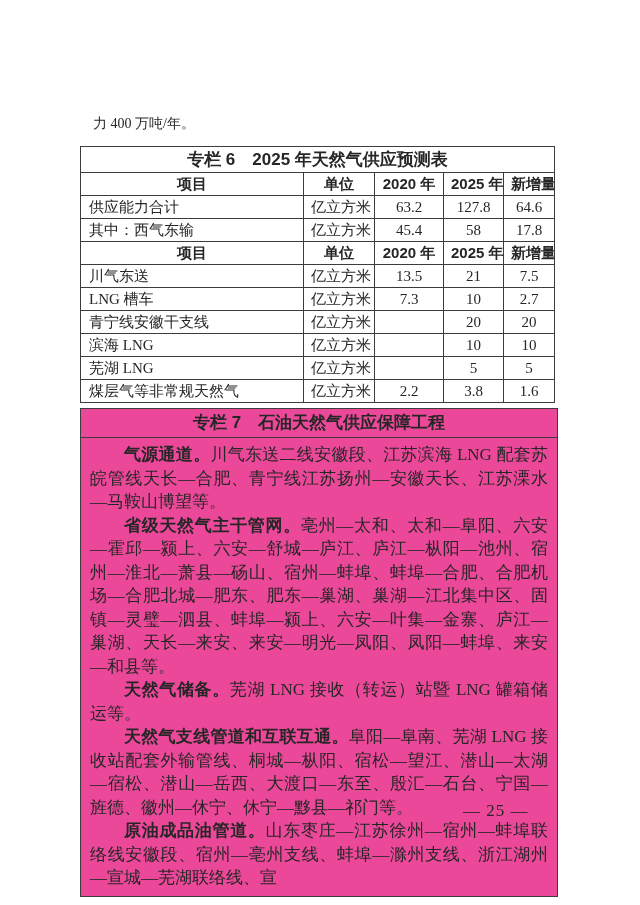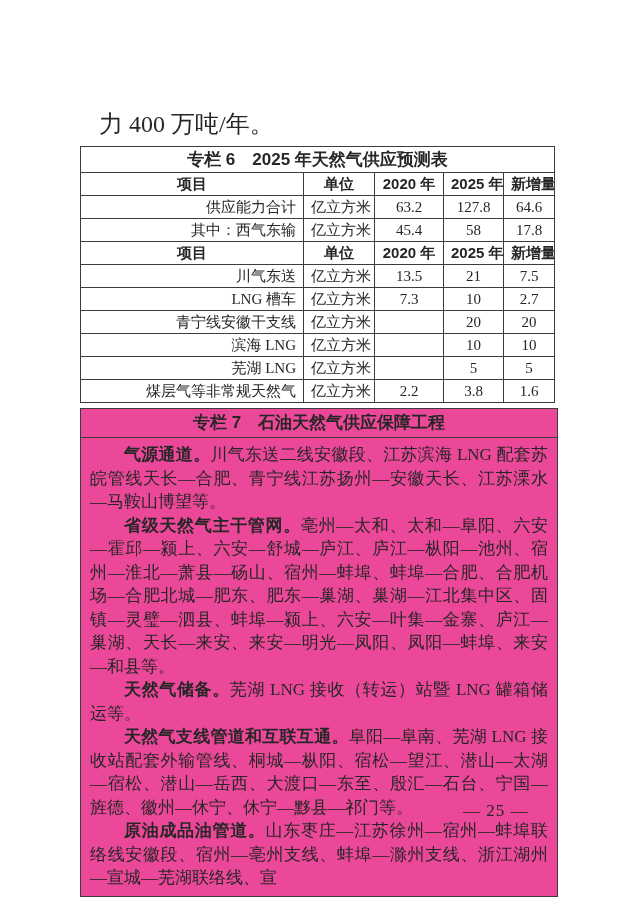--- a/index.html
+++ b/index.html
@@ -7,22 +7,22 @@
     width:640px;height:905px;
     background:#ffffff;
     font-family:"Liberation Serif","DejaVu Serif",serif;
     color:#262626;
     position:relative;
     overflow:hidden;
   }
   .page{position:absolute;inset:0;}
 
   .cont-text{
-    position:absolute;left:99px;top:112px;
-    font-size:24px;line-height:24px;
+    position:absolute;left:93px;top:112px;
+    font-size:14px;line-height:24px;
   }
 
   
   .box6{
     position:absolute;left:80px;top:146px;
     border-collapse:collapse;table-layout:fixed;
     width:474px;font-size:15px;
   }
   .box6 td{
     border:1px solid #3c3c3c;
@@ -32,21 +32,21 @@
   .box6 .ttl{
     height:25px;line-height:25px;text-align:center;
     font-family:"Liberation Sans","DejaVu Sans",sans-serif;
     font-weight:bold;font-size:17px;
   }
   .box6 .hd{
     text-align:center;
     font-family:"Liberation Sans","DejaVu Sans",sans-serif;
     font-weight:bold;font-size:15px;margin-left:10px;
   }
-  .box6 .c-left{text-align:right;padding-left:8px;}
+  .box6 .c-left{text-align:left;padding-left:8px;}
   .box6 .c-ctr{text-align:center;}
 
   
   .box7{
     position:absolute;left:80px;top:408px;width:476px;
     border:1px solid #3c3c3c;background:#ec4899;
   }
   .box7-title{
     height:28px;line-height:28px;text-align:center;
     font-family:"Liberation Sans","DejaVu Sans",sans-serif;

